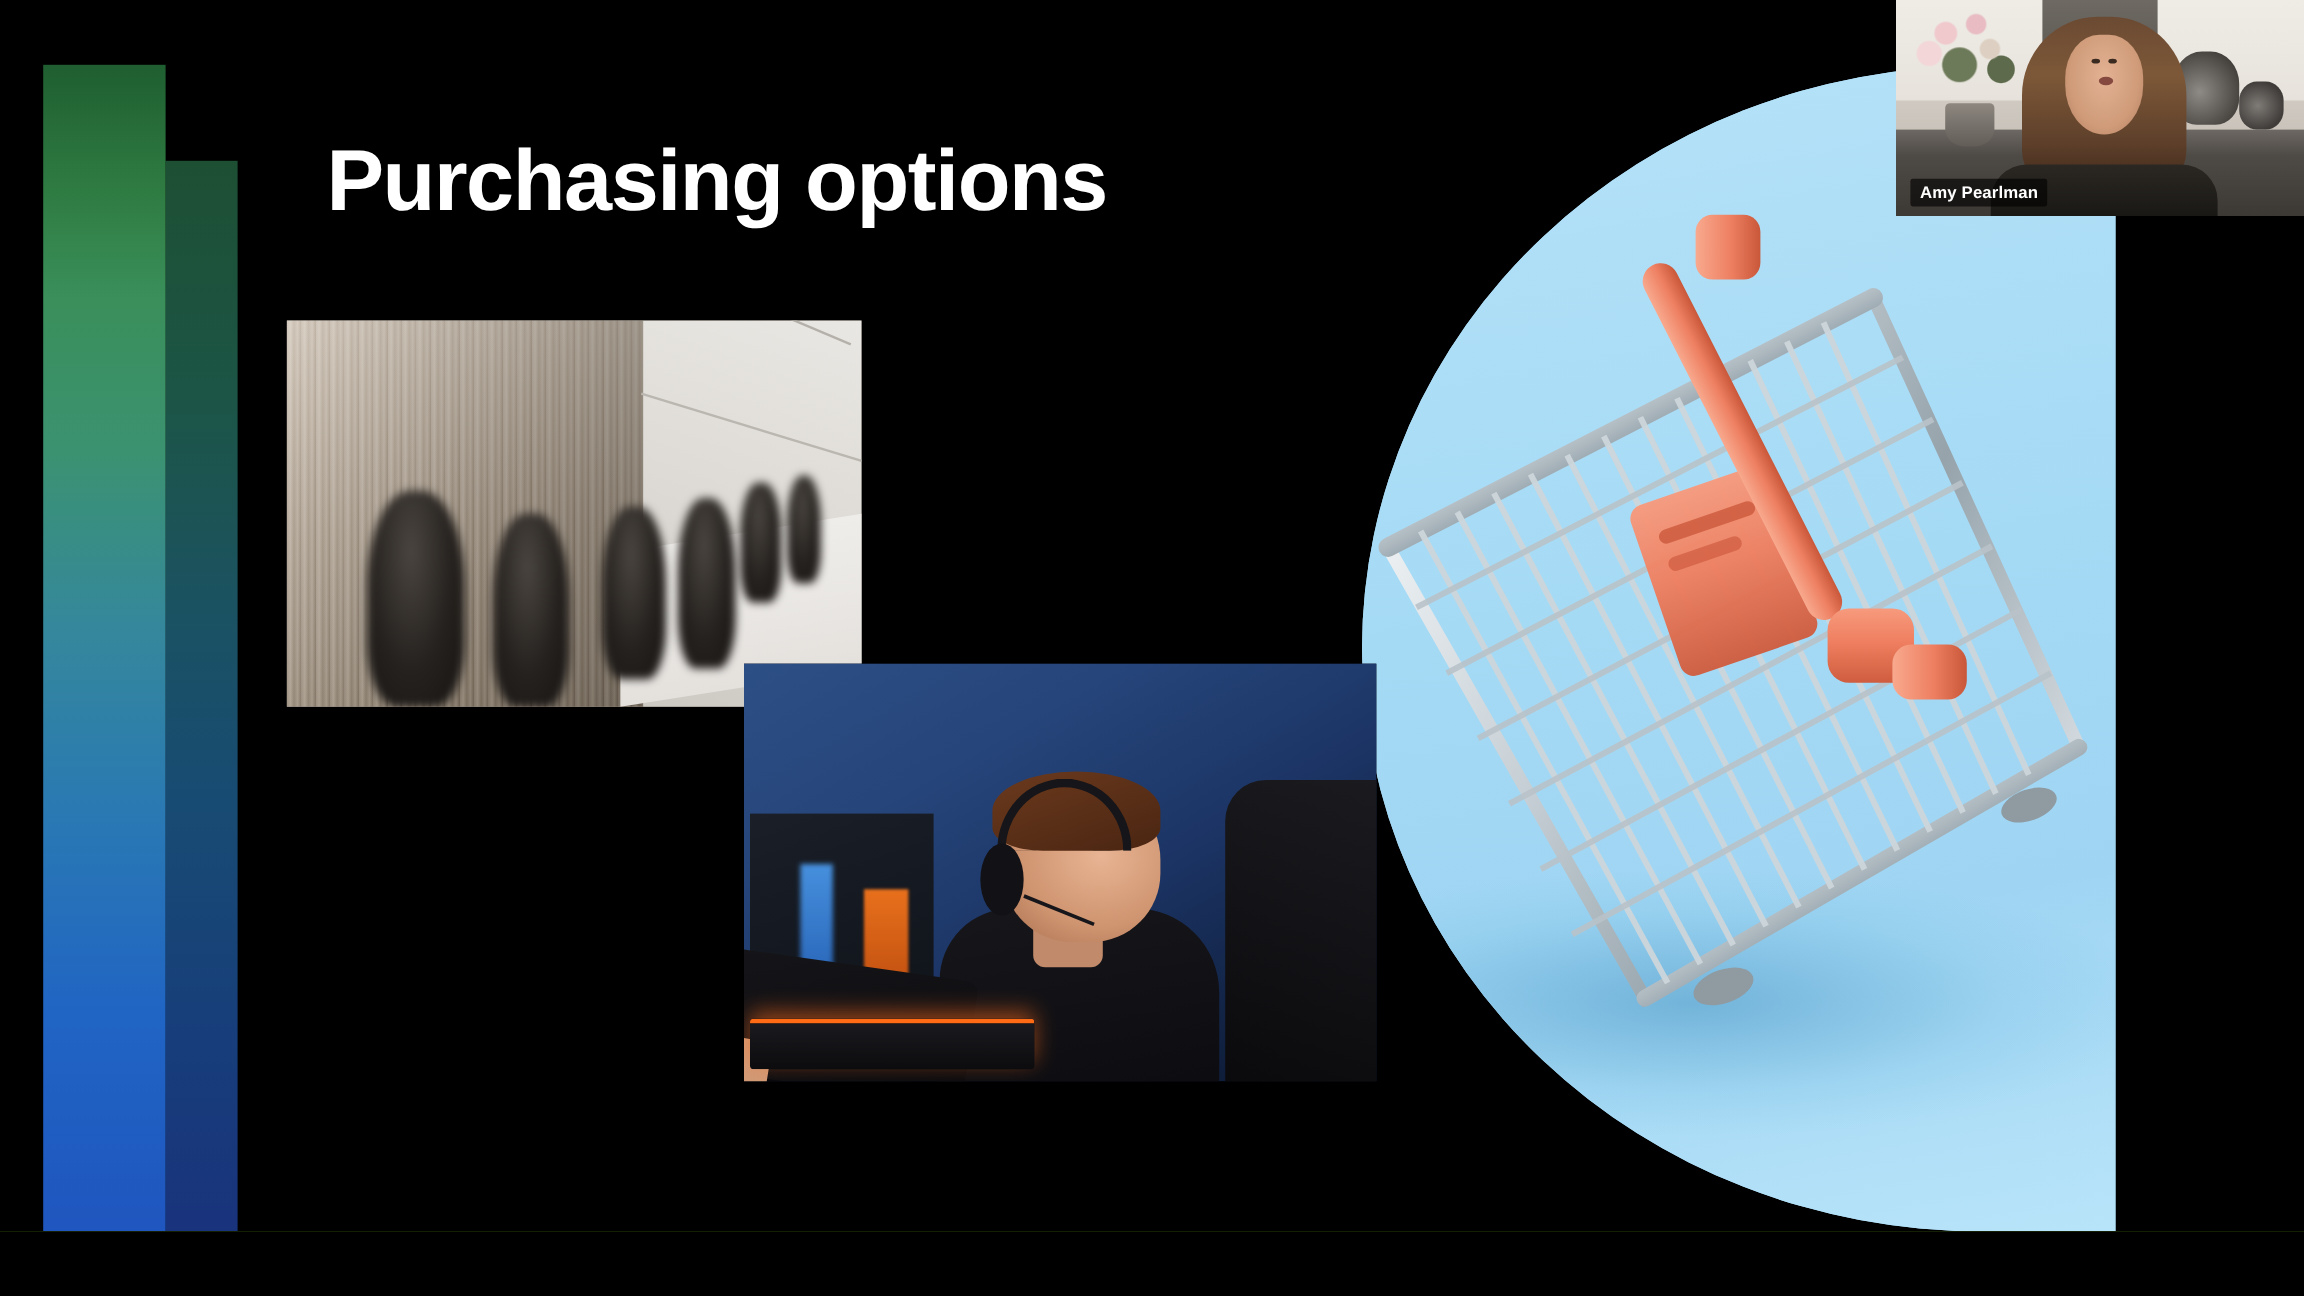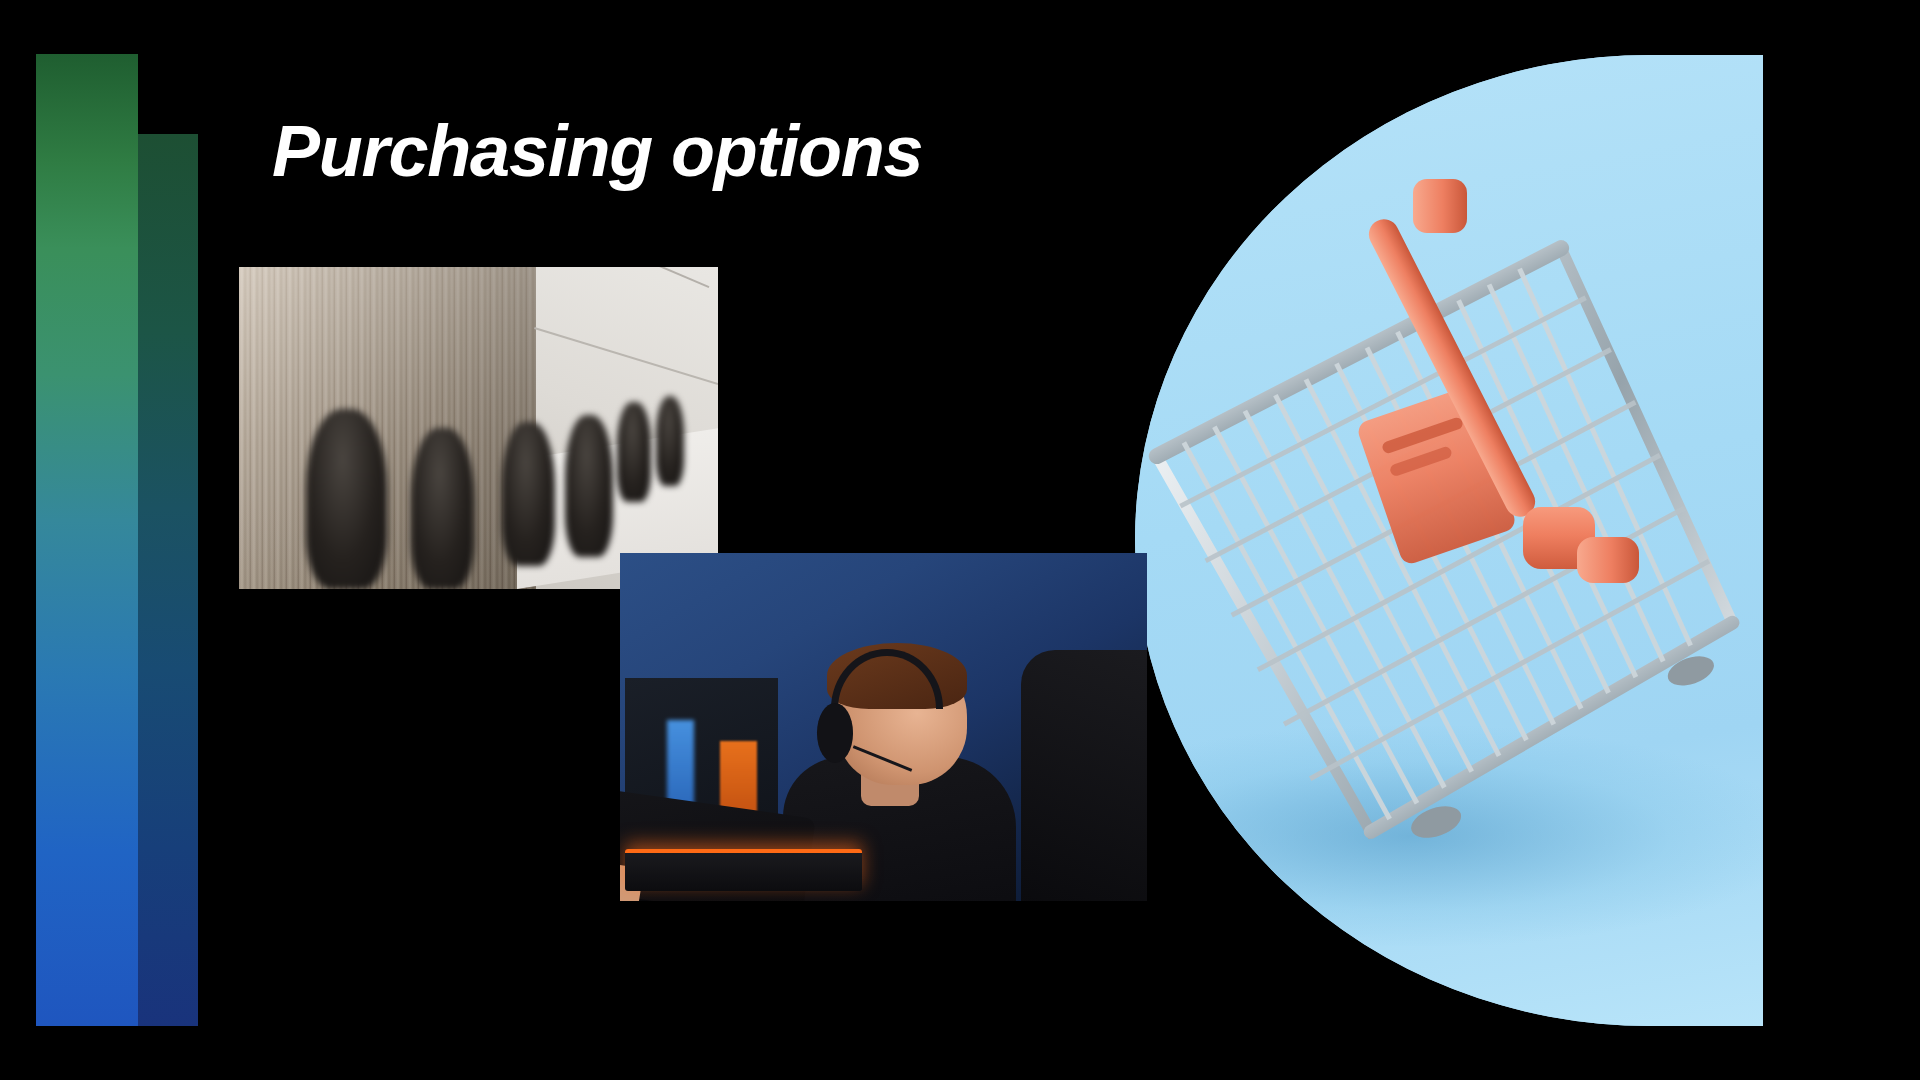--- a/index.html
+++ b/index.html
@@ -2,21 +2,21 @@
 <html><head>
 <meta charset="utf-8">
 <style>
   * { margin:0; padding:0; box-sizing:border-box; }
   html,body {
     width:1920px; height:1080px;
     background:#000; overflow:hidden;
     font-family:"Liberation Sans", sans-serif;
   }
 
-  #stage { position:relative; width:1920px; height:1080px; background:#84cc16;font-style:italic; }
+  #stage { position:relative; width:1920px; height:1080px; background:#84cc16; }
 
   
   #slide {
     position:absolute; left:0; top:0; width:1920px; height:1026px;
     background:#000; overflow:hidden;
   }
 
   
   .bar { position:absolute; }
   #bar-front {
@@ -380,16 +380,35 @@
         <div class="headset-cup"></div>
         <div class="headset-mic"></div>
       </div>
       <div class="arm"></div>
       <div class="forearm"></div>
       <div class="keyboard"></div>
     </div>
 
   </div>
 
+  <div id="video-tile">
+    <div class="vroom"></div>
+    <div class="vframe"></div>
+    <div class="vsideboard"></div>
+    <div class="vflowers"></div>
+    <div class="vvase"></div>
+    <div class="vteapot"></div>
+    <div class="vteapot2"></div>
+    <div class="vperson">
+      <div class="vhair"></div>
+      <div class="vface">
+        <div class="veye l"></div>
+        <div class="veye r"></div>
+        <div class="vmouth"></div>
+      </div>
+      <div class="vbody"></div>
+    </div>
+    <div class="name-plate">Amy Pearlman</div>
+  </div>
 
   <div id="bottom-bar"></div>
 
 </div>
 
 </body></html>

